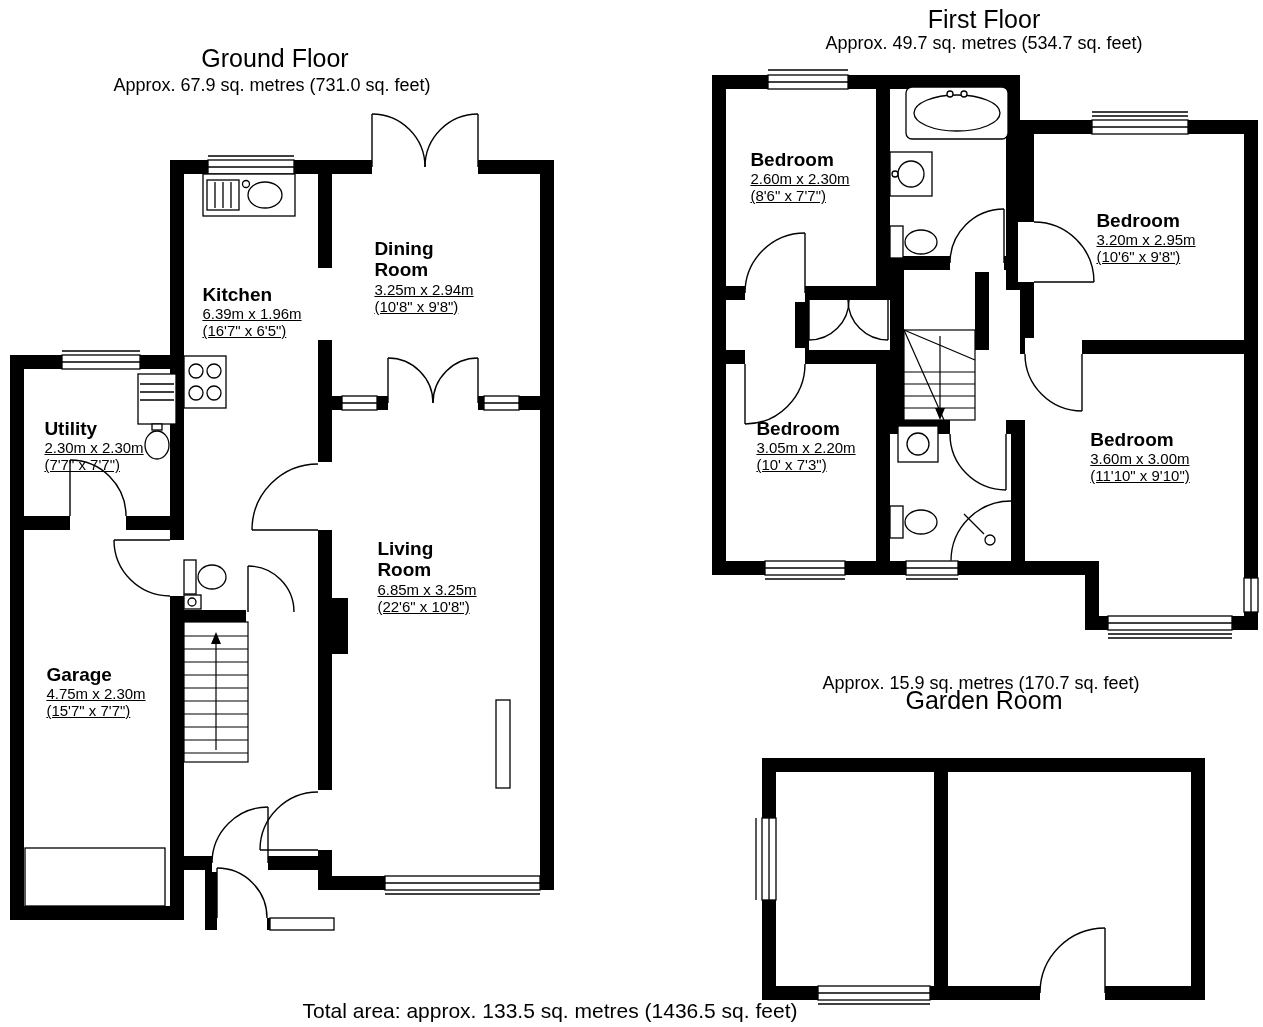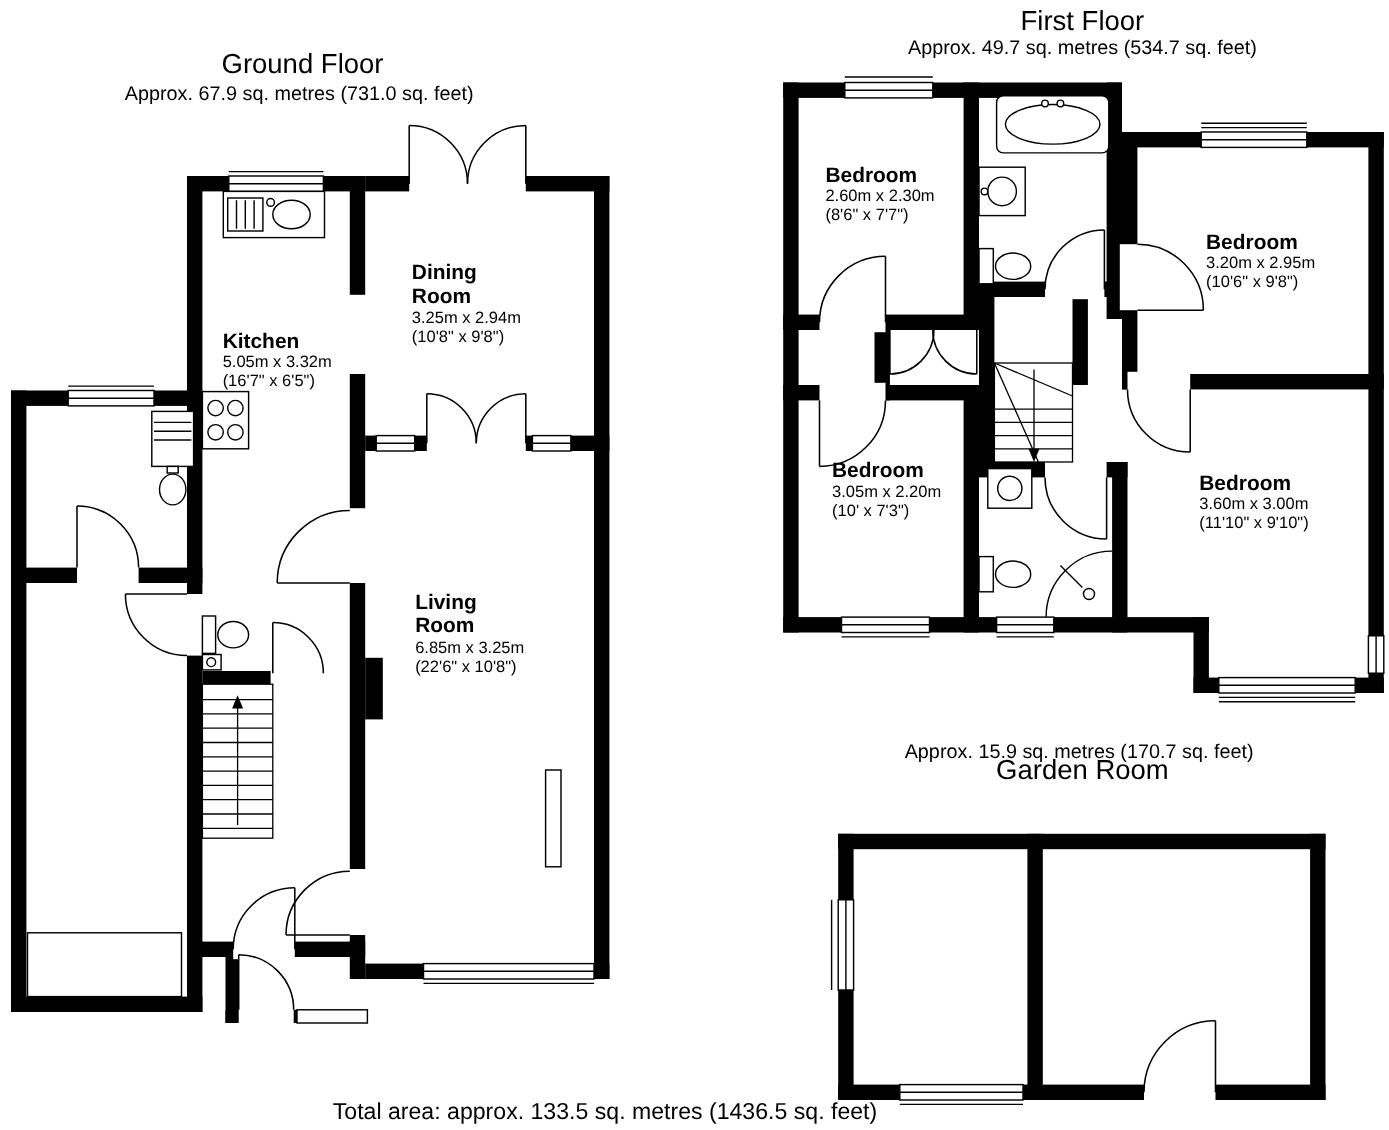--- a/index.html
+++ b/index.html
@@ -3,21 +3,21 @@
 <meta charset="utf-8">
 <style>
   html,body{margin:0;padding:0;background:#fff;}
   #canvas{position:relative;width:1263px;height:1027px;background:#fff;overflow:hidden;
           font-family:"Liberation Sans", sans-serif;color:#000;}
   #plan-svg{position:absolute;left:0;top:0;}
   .plan-title{position:absolute;transform:translateX(-50%);font-size:25px;font-weight:normal;white-space:nowrap;}
   .plan-subtitle{position:absolute;transform:translateX(-50%);font-size:18px;white-space:nowrap;}
   .room-label{position:absolute;transform:translateX(-50%);text-align:left;}
   .room-name{font-size:19px;font-weight:bold;line-height:1.12;white-space:pre-line;}
-  .room-dims{font-size:15px;line-height:1.14;white-space:nowrap;}
+  .room-dims{font-size:15px;line-height:1.14;white-space:nowrap;text-decoration:underline;}
   .footer-total{position:absolute;left:0;top:999px;width:1100px;text-align:center;font-size:21px;}
 </style>
 </head>
 <body>
 
 <div id="canvas">
 
 <svg id="plan-svg" width="1263" height="1027" viewBox="0 0 1263 1027">
 
   <g>
@@ -316,41 +316,51 @@
         <path d="M1040,993 A65,65 0 0 1 1105,928"></path>
             <line x1="1105" y1="993" x2="1105" y2="928"></line>
       </g>
     </g>
   </g>
 </svg>
 
 <div class="plan-title" style="left:275px;top:44px">Ground Floor</div>
 <div class="plan-subtitle" style="left:272px;top:75px">Approx. 67.9 sq. metres (731.0 sq. feet)</div>
 
-<div class="room-label" style="left:252px;top:300px">
+<div class="room-label" style="left:252px;top:284px">
   <div class="room-name">Kitchen</div>
-  <div class="room-dims">5.05m x 3.32m</div>
+  <div class="room-dims">6.39m x 1.96m</div>
   <div class="room-dims">(16'7" x 6'5")</div>
 </div>
 
 <div class="room-label" style="left:424px;top:238px">
   <div class="room-name">Dining
 Room</div>
   <div class="room-dims">3.25m x 2.94m</div>
   <div class="room-dims">(10'8" x 9'8")</div>
 </div>
 
+<div class="room-label" style="left:94px;top:418px">
+  <div class="room-name">Utility</div>
+  <div class="room-dims">2.30m x 2.30m</div>
+  <div class="room-dims">(7'7" x 7'7")</div>
+</div>
 
 <div class="room-label" style="left:427px;top:538px">
   <div class="room-name">Living
 Room</div>
   <div class="room-dims">6.85m x 3.25m</div>
   <div class="room-dims">(22'6" x 10'8")</div>
 </div>
 
+<div class="room-label" style="left:96px;top:664px">
+  <div class="room-name">Garage</div>
+  <div class="room-dims">4.75m x 2.30m</div>
+  <div class="room-dims">(15'7" x 7'7")</div>
+</div>
 
 <div class="plan-title" style="left:984px;top:5px">First Floor</div>
 <div class="plan-subtitle" style="left:984px;top:33px">Approx. 49.7 sq. metres (534.7 sq. feet)</div>
 
 <div class="room-label" style="left:800px;top:149px">
   <div class="room-name">Bedroom</div>
   <div class="room-dims">2.60m x 2.30m</div>
   <div class="room-dims">(8'6" x 7'7")</div>
 </div>
 

